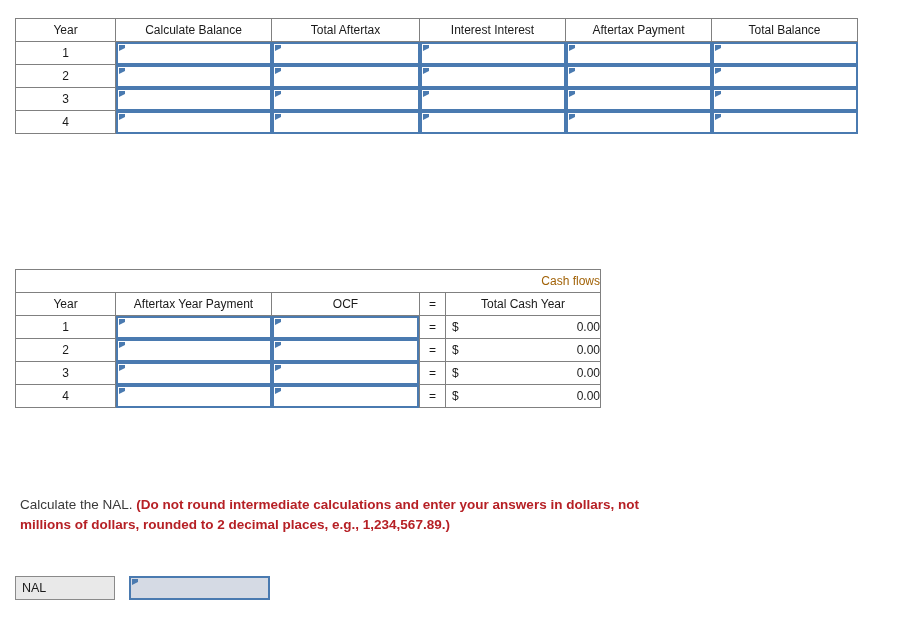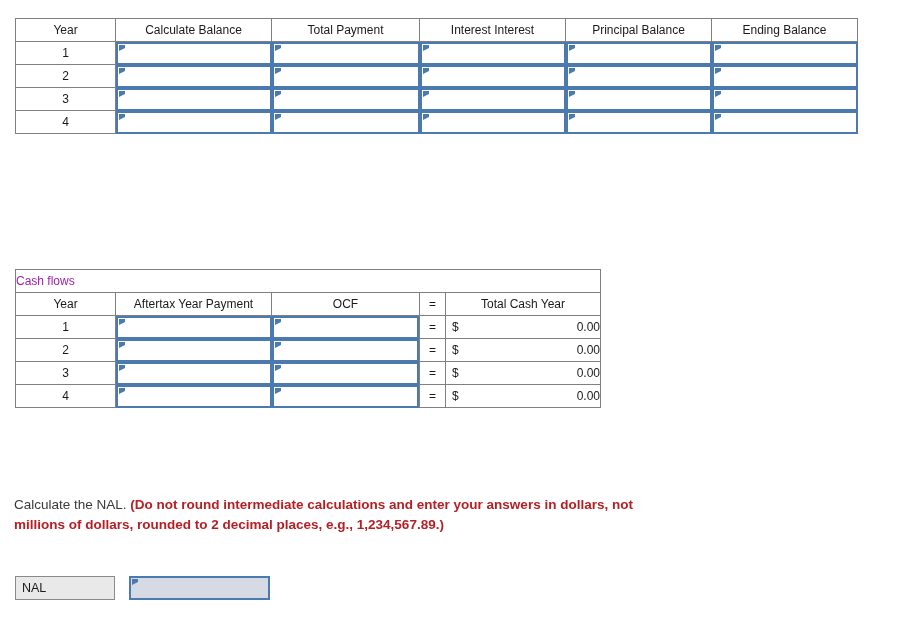--- a/index.html
+++ b/index.html
@@ -39,24 +39,24 @@
     text-align: center;
     font-weight: bold;
     font-size: 12.5px;
     color: #1a1a1a;
     height: 22px;
     line-height: 22px;
     white-space: nowrap;
   }
   .hdr-plain {
     background: #dde1e9;
-    text-align: left;
+    text-align: right;
     font-weight: normal;
     font-size: 12.5px;
-    color: #a21caf;
+    color: #a16207;
     height: 22px;
     line-height: 22px;
   }
   .yearcell {
     text-align: center;
     background: #ffffff;
     color: #1a1a1a;
     font-size: 12px;
     height: 22px;
     line-height: 22px;
@@ -117,21 +117,21 @@
   .money .dollar {
     position: absolute;
     left: 6px;
     top: 0;
     line-height: 22px;
   }
 
   
   #instructions {
     position: absolute;
-    left: 14px;
+    left: 20px;
     top: 495px;
     width: 650px;
     font-size: 13.5px;
     line-height: 20px;
     color: #3a3a3a;
   }
   #instructions .redbold {
     color: #b62025;
     font-weight: bold;
   }
@@ -174,24 +174,24 @@
     <col style="width:156px">
     <col style="width:148px">
     <col style="width:146px">
     <col style="width:146px">
     <col style="width:146px">
   </colgroup>
   <thead>
     <tr>
       <th class="hdr">Year</th>
       <th class="hdr">Calculate Balance</th>
-      <th class="hdr">Total Payment</th>
+      <th class="hdr">Total Aftertax</th>
       <th class="hdr">Interest Interest</th>
-      <th class="hdr">Principal Balance</th>
-      <th class="hdr">Ending Balance</th>
+      <th class="hdr">Aftertax Payment</th>
+      <th class="hdr">Total Balance</th>
     </tr>
   </thead>
   <tbody>
     <tr>
       <td class="yearcell">1</td>
       <td class="inputcell">
         <span class="answer-box"></span>
       </td>
       <td class="inputcell">
         <span class="answer-box"></span>

